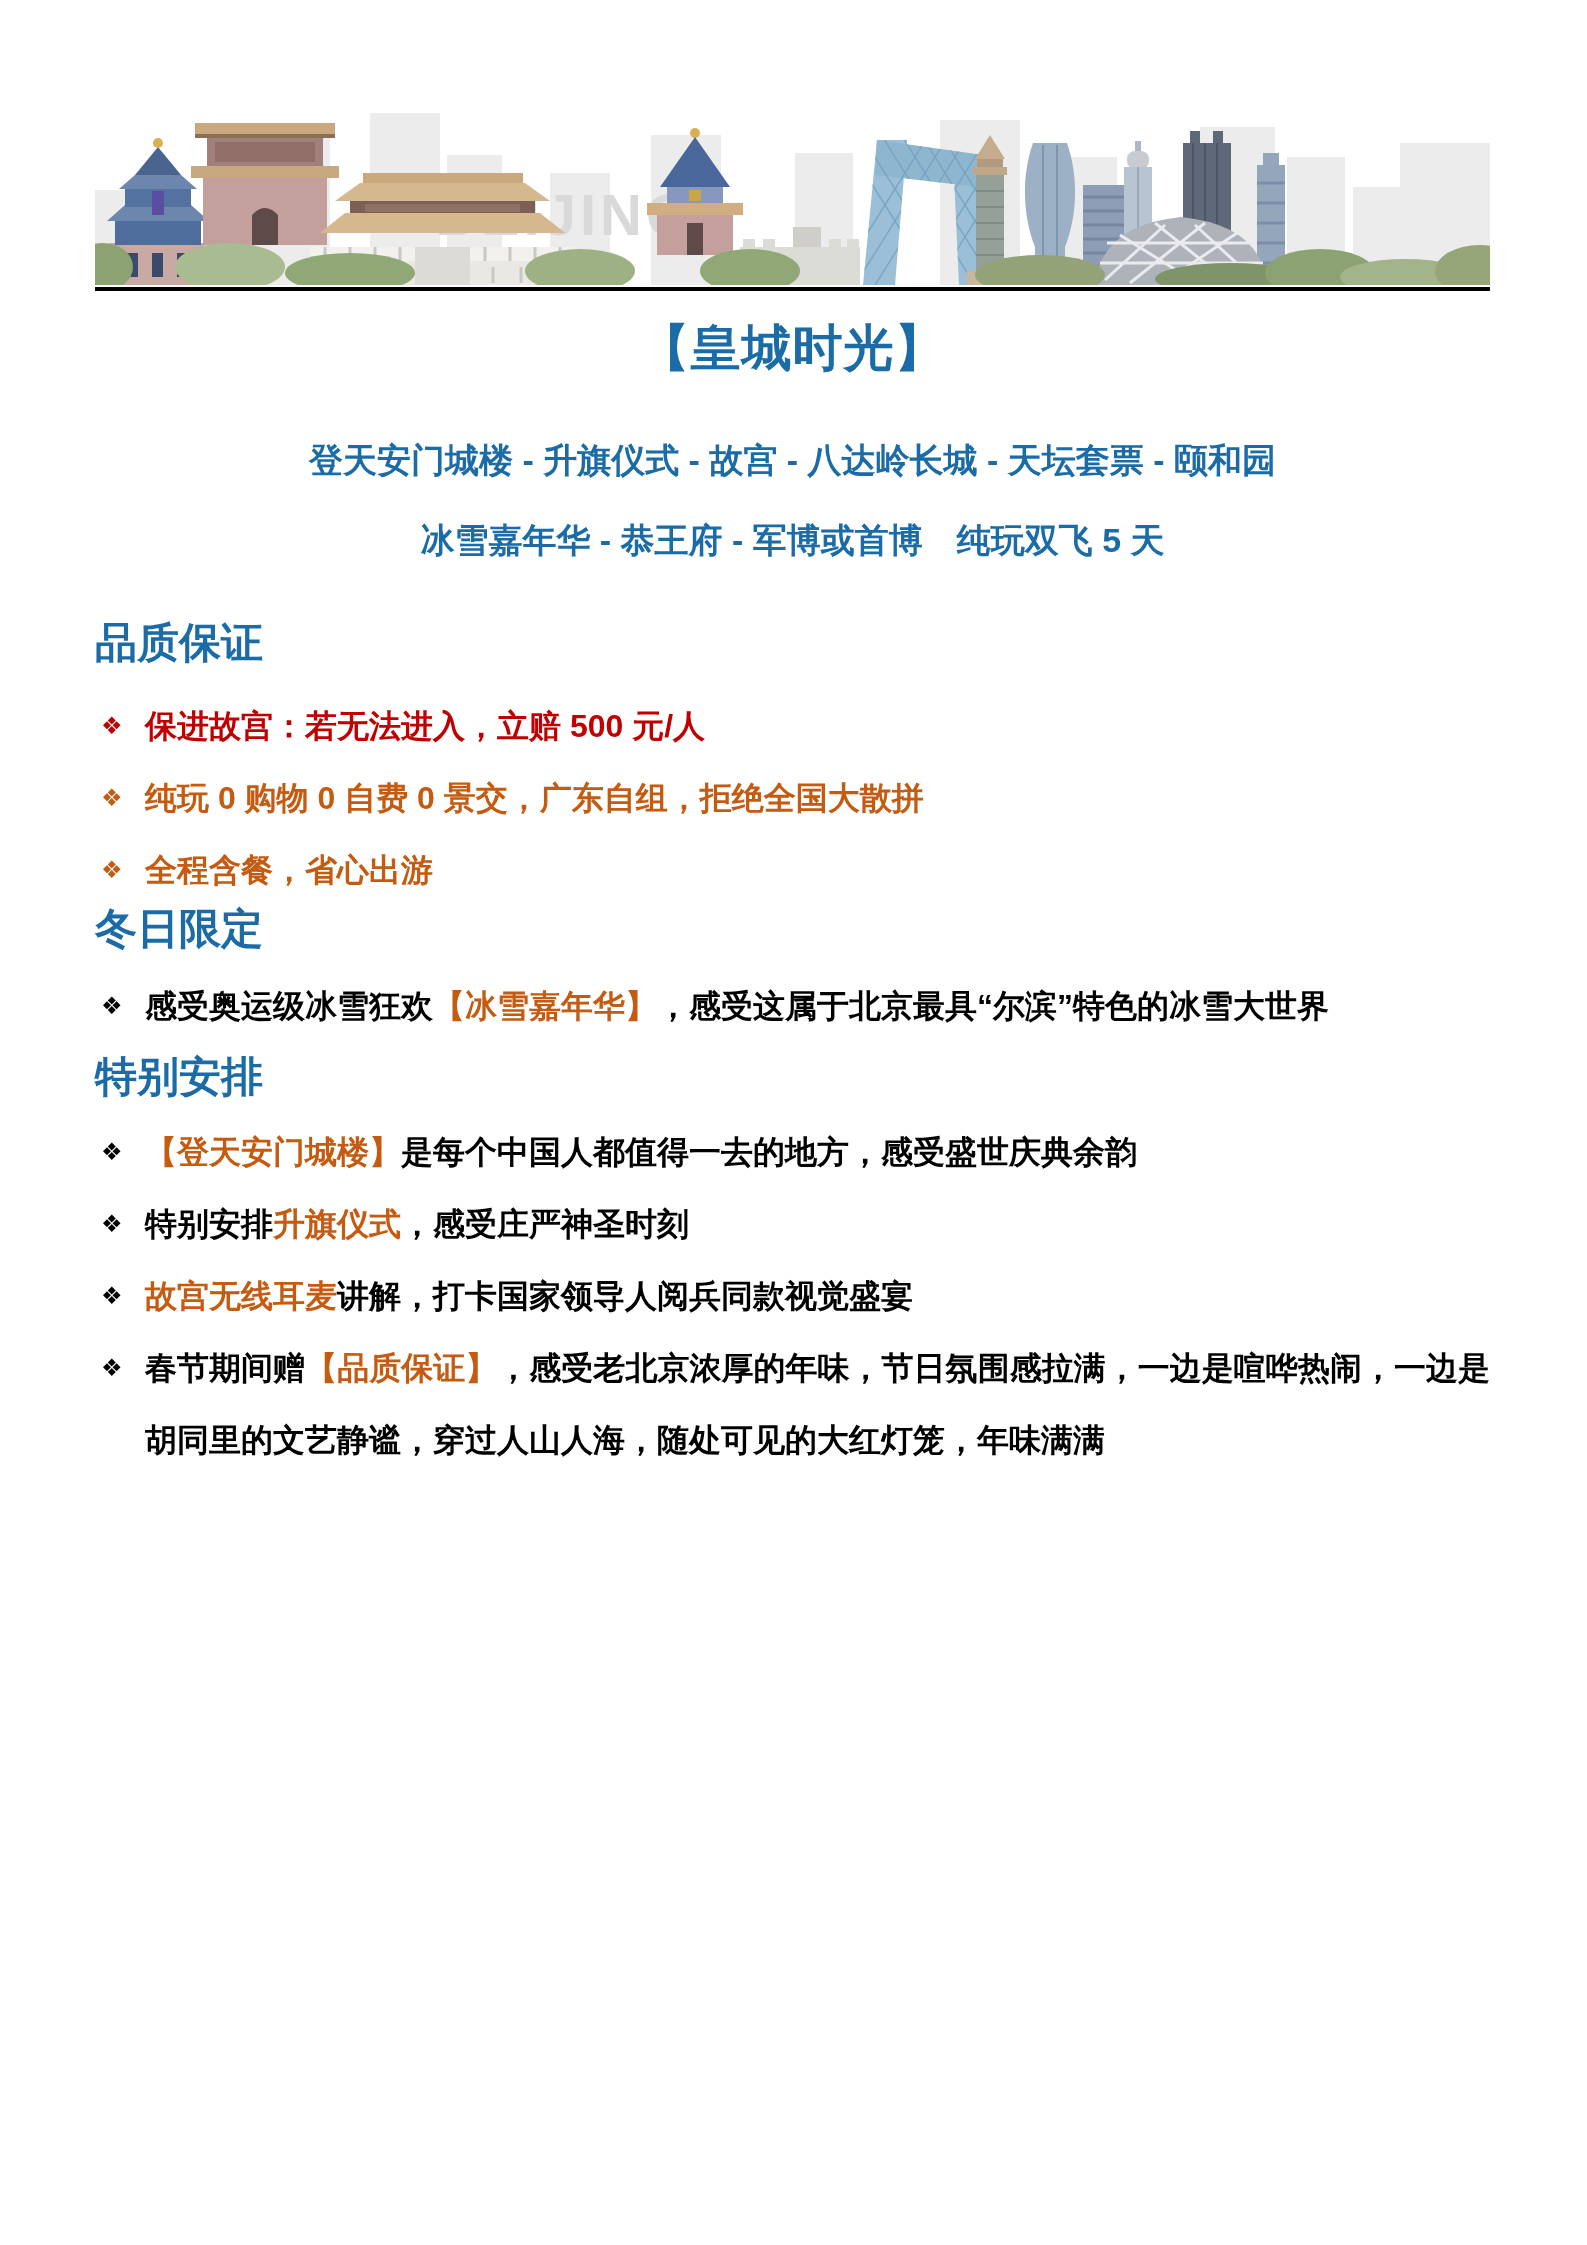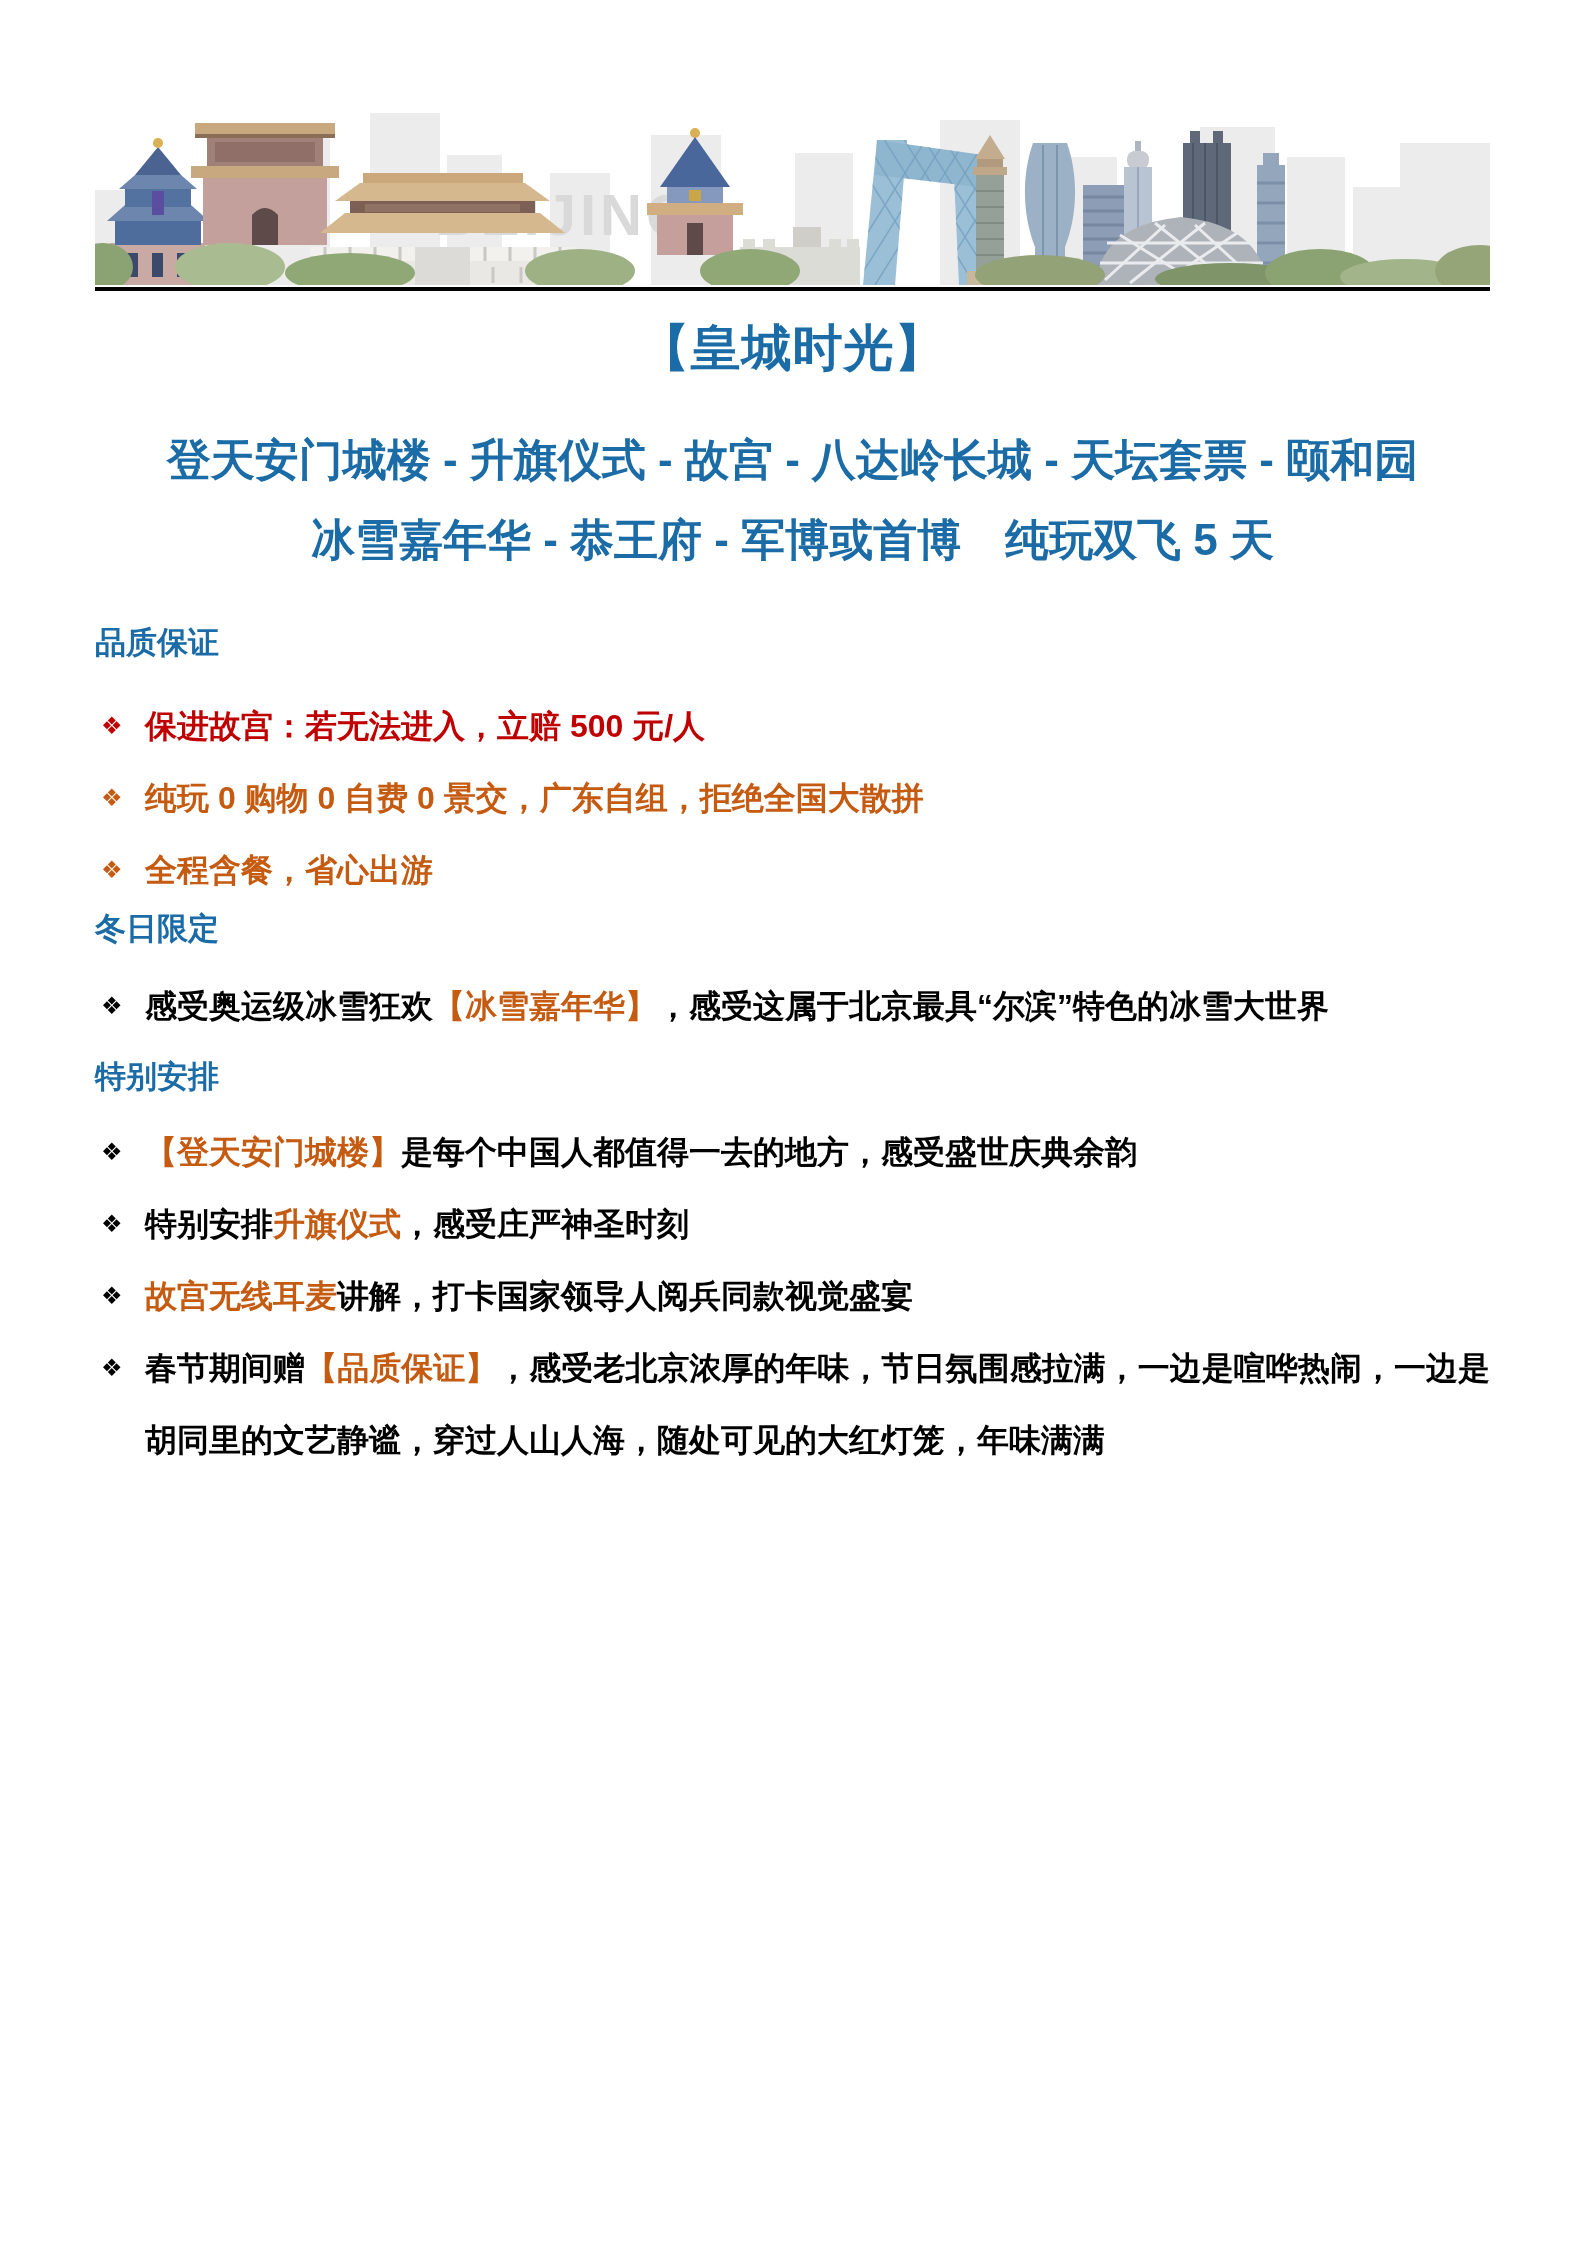--- a/index.html
+++ b/index.html
@@ -17,24 +17,24 @@
     color:var(--ink);
   }
   
   .banner{margin-top:95px;height:190px;overflow:hidden;}
   .banner svg{display:block;width:100%;height:190px;}
   .divider{border:none;border-top:4px solid #000;margin:2px 0 0 0;}
   
   .title{margin:28px 0 0 0;text-align:center;font-size:50px;line-height:58px;
          font-weight:bold;color:var(--blue);letter-spacing:1px;}
   .subtitle{margin:2px;text-align:center;font-weight:bold;color:var(--blue);
-            font-size:44px;line-height:50px;}
+            font-size:34px;line-height:50px;}
   .subtitle-1{margin-top:58px;}
   .subtitle-2{margin-top:30px;}
-  .h-blue{margin:0;font-size:31px;line-height:46px;font-weight:bold;color:var(--blue);}
+  .h-blue{margin:0;font-size:42px;line-height:46px;font-weight:bold;color:var(--blue);}
   .mt-quality{margin-top:55px;}
   .mt-winter{margin-top:0;}
   .mt-special{margin-top:12px;}
   
   .rec-heading{margin:112px 0 14px 0;font-size:32px;line-height:46px;
                font-weight:bold;color:var(--orange);}
   .rec-para{margin:0;font-size:32px;line-height:71px;font-weight:bold;
             color:var(--orange);text-align:justify;}
   
   ul.bullets{list-style:none;margin:0;padding:0;}

